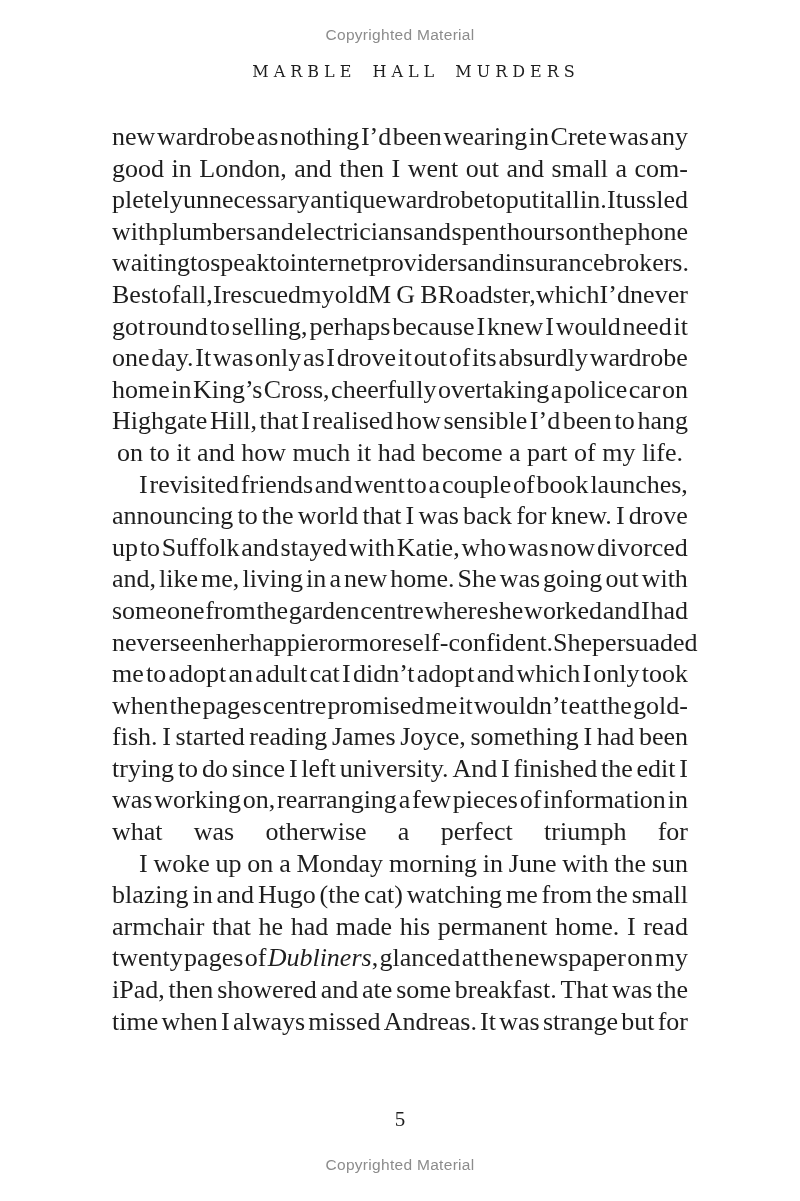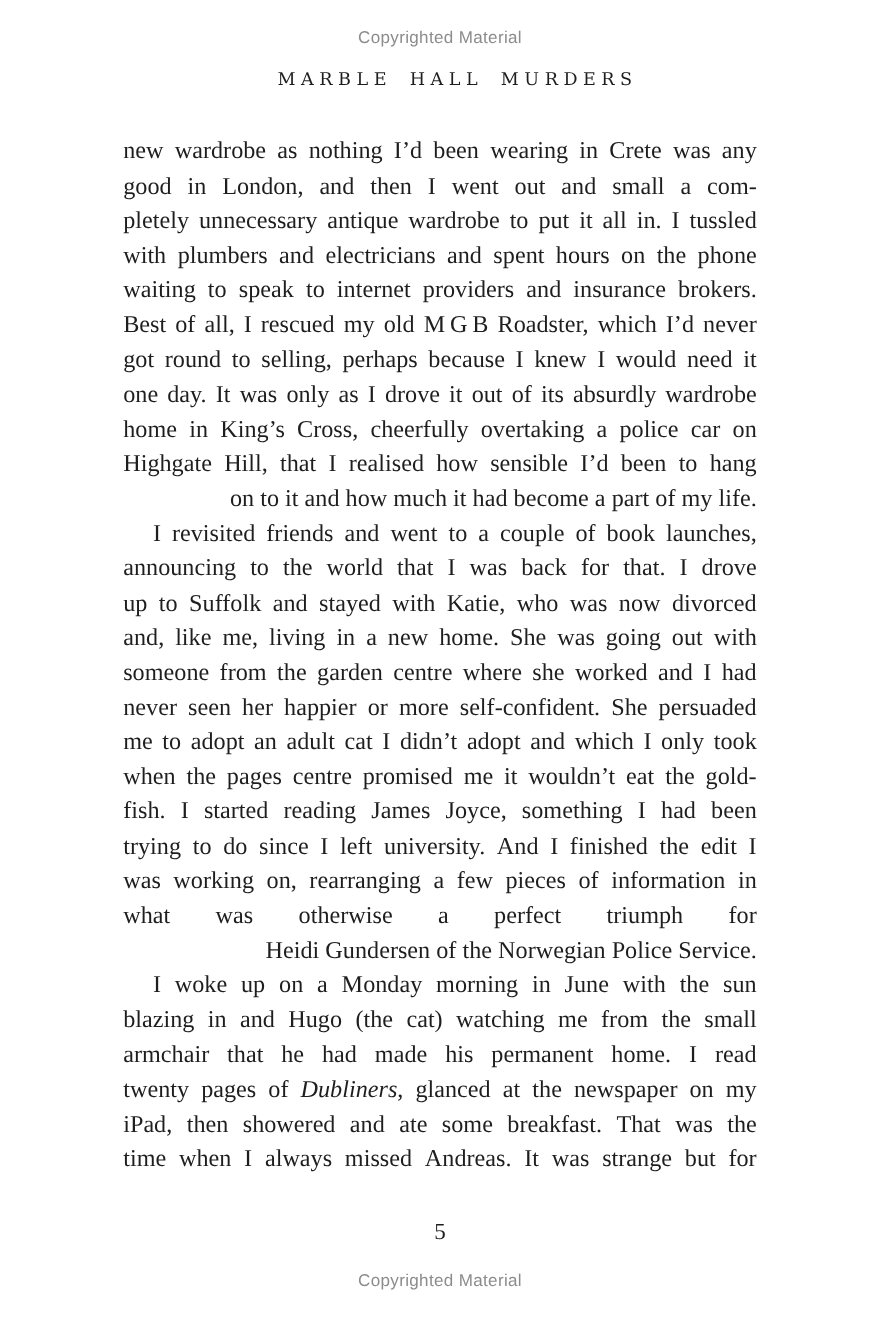--- a/index.html
+++ b/index.html
@@ -37,32 +37,32 @@
     font-weight: 400;
     letter-spacing: 5px;
     word-spacing: 6px;
     color: var(--color-text, #1e1e1e);
   }
   .text-block {
     position: absolute;
     left: 112px;
     top: 121px;
     width: 576px;
-    font-size: 22px;
+    font-size: 26px;
   }
   .line {
     display: flex;
     justify-content: space-between;
     height: 31.6px;
     line-height: 31.6px;
     white-space: pre;
   }
   .line-left {
     display: block;
-    text-align: right;
+    text-align: center;
     white-space: normal;
   }
   .line-indent { padding-left: 27px; }
   .page-number {
     position: absolute;
     top: 1104px;
     left: 0;
     width: 100%;
     text-align: center;
     font-size: 21px;
@@ -87,32 +87,31 @@
         <div class="line"><span>waiting</span><span>to</span><span>speak</span><span>to</span><span>internet</span><span>providers</span><span>and</span><span>insurance</span><span>brokers.</span></div>
         <div class="line"><span>Best</span><span>of</span><span>all,</span><span>I</span><span>rescued</span><span>my</span><span>old</span><span>M G B</span><span>Roadster,</span><span>which</span><span>I’d</span><span>never</span></div>
         <div class="line"><span>got</span><span>round</span><span>to</span><span>selling,</span><span>perhaps</span><span>because</span><span>I</span><span>knew</span><span>I</span><span>would</span><span>need</span><span>it</span></div>
         <div class="line"><span>one</span><span>day.</span><span>It</span><span>was</span><span>only</span><span>as</span><span>I</span><span>drove</span><span>it</span><span>out</span><span>of</span><span>its</span><span>absurdly</span><span>wardrobe</span></div>
         <div class="line"><span>home</span><span>in</span><span>King’s</span><span>Cross,</span><span>cheerfully</span><span>overtaking</span><span>a</span><span>police</span><span>car</span><span>on</span></div>
         <div class="line"><span>Highgate</span><span>Hill,</span><span>that</span><span>I</span><span>realised</span><span>how</span><span>sensible</span><span>I’d</span><span>been</span><span>to</span><span>hang</span></div>
         <div class="line line-left">on to it and how much it had become a part of my life.</div>
       </div>
       <div>
         <div class="line line-indent"><span>I</span><span>revisited</span><span>friends</span><span>and</span><span>went</span><span>to</span><span>a</span><span>couple</span><span>of</span><span>book</span><span>launches,</span></div>
-        <div class="line"><span>announcing</span><span>to</span><span>the</span><span>world</span><span>that</span><span>I</span><span>was</span><span>back</span><span>for</span><span>that.</span><span>I</span><span>drove</span></div>
+        <div class="line"><span>announcing</span><span>to</span><span>the</span><span>world</span><span>that</span><span>I</span><span>was</span><span>back</span><span>for</span><span>knew.</span><span>I</span><span>drove</span></div>
         <div class="line"><span>up</span><span>to</span><span>Suffolk</span><span>and</span><span>stayed</span><span>with</span><span>Katie,</span><span>who</span><span>was</span><span>now</span><span>divorced</span></div>
         <div class="line"><span>and,</span><span>like</span><span>me,</span><span>living</span><span>in</span><span>a</span><span>new</span><span>home.</span><span>She</span><span>was</span><span>going</span><span>out</span><span>with</span></div>
         <div class="line"><span>someone</span><span>from</span><span>the</span><span>garden</span><span>centre</span><span>where</span><span>she</span><span>worked</span><span>and</span><span>I</span><span>had</span></div>
         <div class="line"><span>never</span><span>seen</span><span>her</span><span>happier</span><span>or</span><span>more</span><span>self-confident.</span><span>She</span><span>persuaded</span></div>
         <div class="line"><span>me</span><span>to</span><span>adopt</span><span>an</span><span>adult</span><span>cat</span><span>I</span><span>didn’t</span><span>adopt</span><span>and</span><span>which</span><span>I</span><span>only</span><span>took</span></div>
         <div class="line"><span>when</span><span>the</span><span>pages</span><span>centre</span><span>promised</span><span>me</span><span>it</span><span>wouldn’t</span><span>eat</span><span>the</span><span>gold-</span></div>
         <div class="line"><span>fish.</span><span>I</span><span>started</span><span>reading</span><span>James</span><span>Joyce,</span><span>something</span><span>I</span><span>had</span><span>been</span></div>
         <div class="line"><span>trying</span><span>to</span><span>do</span><span>since</span><span>I</span><span>left</span><span>university.</span><span>And</span><span>I</span><span>finished</span><span>the</span><span>edit</span><span>I</span></div>
         <div class="line"><span>was</span><span>working</span><span>on,</span><span>rearranging</span><span>a</span><span>few</span><span>pieces</span><span>of</span><span>information</span><span>in</span></div>
         <div class="line"><span>what</span><span>was</span><span>otherwise</span><span>a</span><span>perfect</span><span>triumph</span><span>for</span></div>
-        <div class="line line-left">Heidi Gundersen of the Norwegian Police Service.</div>
       </div>
       <div>
         <div class="line line-indent"><span>I</span><span>woke</span><span>up</span><span>on</span><span>a</span><span>Monday</span><span>morning</span><span>in</span><span>June</span><span>with</span><span>the</span><span>sun</span></div>
         <div class="line"><span>blazing</span><span>in</span><span>and</span><span>Hugo</span><span>(the</span><span>cat)</span><span>watching</span><span>me</span><span>from</span><span>the</span><span>small</span></div>
         <div class="line"><span>armchair</span><span>that</span><span>he</span><span>had</span><span>made</span><span>his</span><span>permanent</span><span>home.</span><span>I</span><span>read</span></div>
         <div class="line"><span>twenty</span><span>pages</span><span>of</span><span><i>Dubliners</i>,</span><span>glanced</span><span>at</span><span>the</span><span>newspaper</span><span>on</span><span>my</span></div>
         <div class="line"><span>iPad,</span><span>then</span><span>showered</span><span>and</span><span>ate</span><span>some</span><span>breakfast.</span><span>That</span><span>was</span><span>the</span></div>
         <div class="line"><span>time</span><span>when</span><span>I</span><span>always</span><span>missed</span><span>Andreas.</span><span>It</span><span>was</span><span>strange</span><span>but</span><span>for</span></div>
       </div>
     </div>

